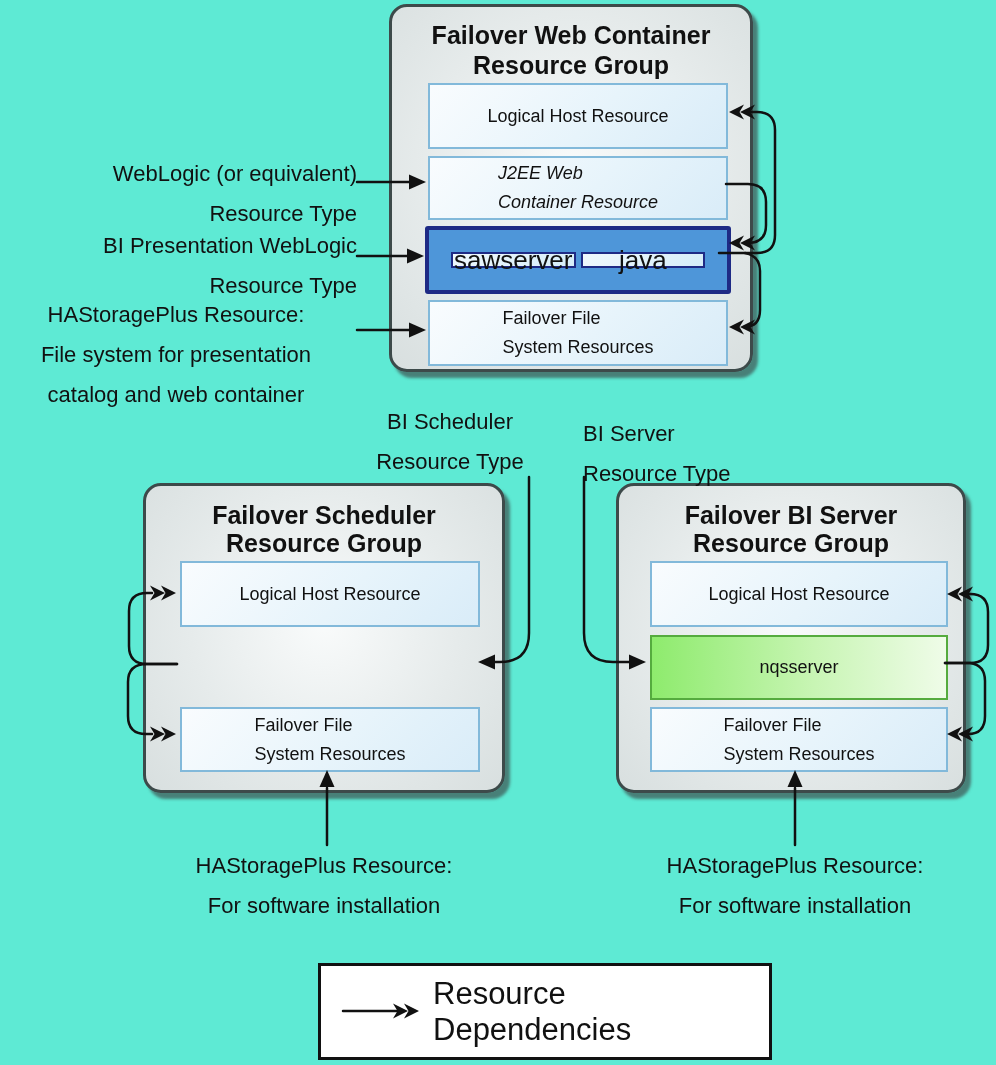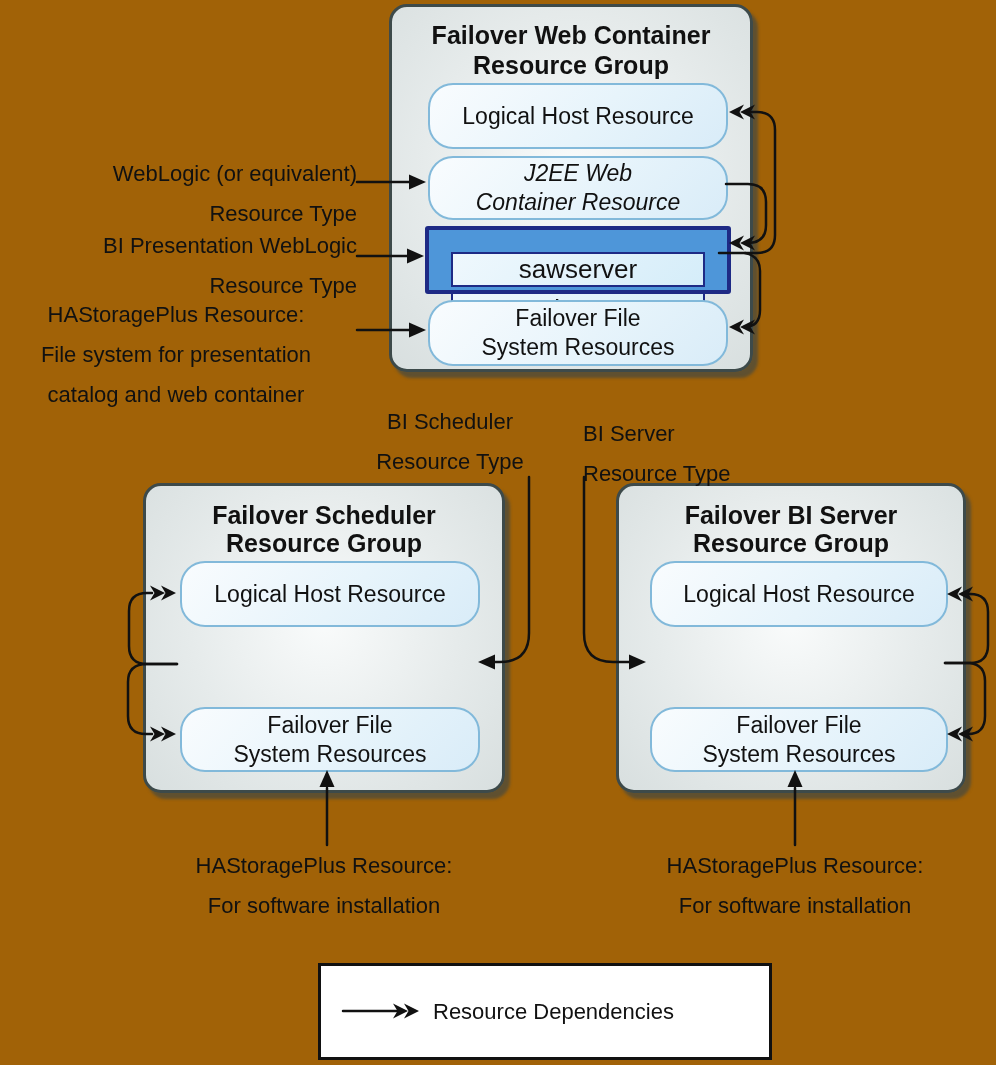--- a/index.html
+++ b/index.html
@@ -1,49 +1,49 @@
 <!DOCTYPE html>
 <html><head>
 <meta charset="utf-8">
 <style>
   html,body{margin:0;padding:0;background:#fff;}
   .canvas{
-    position:relative;width:996px;height:1065px;background:#a16207;
+    position:relative;width:996px;height:1065px;background:#5eead4;
     font-family:"Liberation Sans",sans-serif;color:#111;overflow:hidden;
   }
   .pre{white-space:pre-line;}
   
   .group{
     position:absolute;box-sizing:border-box;
     border:3px solid #3d4a4a;border-radius:18px;
     background:radial-gradient(circle at 50% 45%, #f9fbfb 0%, #e6ebeb 55%, #d8dfdf 100%);
     box-shadow:5px 6px 3px rgba(60,70,70,0.65);
   }
   .group.web{left:389px;top:4px;width:364px;height:368px;}
   .group.sched{left:143px;top:483px;width:362px;height:310px;}
   .group.bi{left:616px;top:483px;width:350px;height:310px;}
   .group-title{
     position:absolute;left:0;right:0;top:13px;margin:0;
     text-align:center;font-size:25px;line-height:30px;font-weight:bold;
   }
   .group.sched .group-title,.group.bi .group-title{top:15px;line-height:28px;}
   .res-box{
     position:absolute;box-sizing:border-box;display:flex;align-items:center;justify-content:center;
-    text-align:center;font-size:23px;line-height:29px;border-radius:25px;
+    font-size:18px;line-height:29px;
   }
   .blue{
     background:linear-gradient(135deg,#f9fcfe 0%,#e7f4fb 55%,#d9ecf8 100%);
     border:2px solid #82b9da;
   }
   .web .lhr{left:36px;top:76px;width:300px;height:66px;}
   .web .j2ee{left:36px;top:149px;width:300px;height:64px;font-style:italic;}
   .pres-container{
     position:absolute;left:33px;top:219px;width:306px;height:68px;box-sizing:border-box;
     background:#4e96d9;border:4px solid #1e2a85;border-radius:3px;
-    display:flex;gap:5px;padding:22px;flex-direction:column;
+    display:flex;gap:5px;padding:22px;
   }
   .pres-inner{
     flex:1;box-sizing:border-box;
     background:linear-gradient(135deg,#eff8fd 0%,#d5edf9 100%);
     border:2px solid #1e2a85;
     display:flex;align-items:center;justify-content:center;font-size:26px;
   }
   .web .ffsr{left:36px;top:293px;width:300px;height:66px;}
   .sched .lhr{left:34px;top:75px;width:300px;height:66px;}
   .nqscheduler{
@@ -68,21 +68,21 @@
   #note-biservertype{left:583px;top:414px;width:250px;text-align:left;}
   #note-haspsched{left:144px;top:846px;width:360px;text-align:center;}
   #note-haspbi{left:615px;top:846px;width:360px;text-align:center;}
   
   .legend{
     position:absolute;left:318px;top:963px;width:454px;height:97px;box-sizing:border-box;
     border:3px solid #111;background:#fff;
   }
   .legend-label{
     position:absolute;left:112px;top:0;height:100%;
-    display:flex;align-items:center;font-size:22px;
+    display:flex;align-items:center;font-size:31px;
   }
   
   svg.arrows{position:absolute;left:0;top:0;pointer-events:none;z-index:10;}
 </style>
 </head>
 <body>
 
 <div class="canvas">
 
   <section class="group web">
@@ -104,20 +104,21 @@
 Resource Group</h2>
     <div class="res-box blue lhr pre">Logical Host Resource</div>
     <div class="res-box blue ffsr pre">Failover File
 System Resources</div>
   </section>
 
   <section class="group bi">
     <h2 class="group-title pre">Failover BI Server
 Resource Group</h2>
     <div class="res-box blue lhr pre">Logical Host Resource</div>
+    <div class="res-box nqsserver pre">nqsserver</div>
     <div class="res-box blue ffsr pre">Failover File
 System Resources</div>
   </section>
 
   <div id="note-weblogic" class="note pre">WebLogic (or equivalent)
 Resource Type</div>
   <div id="note-bipres" class="note pre">BI Presentation WebLogic
 Resource Type</div>
   <div id="note-haspweb" class="note pre">HAStoragePlus Resource:
 File system for presentation

